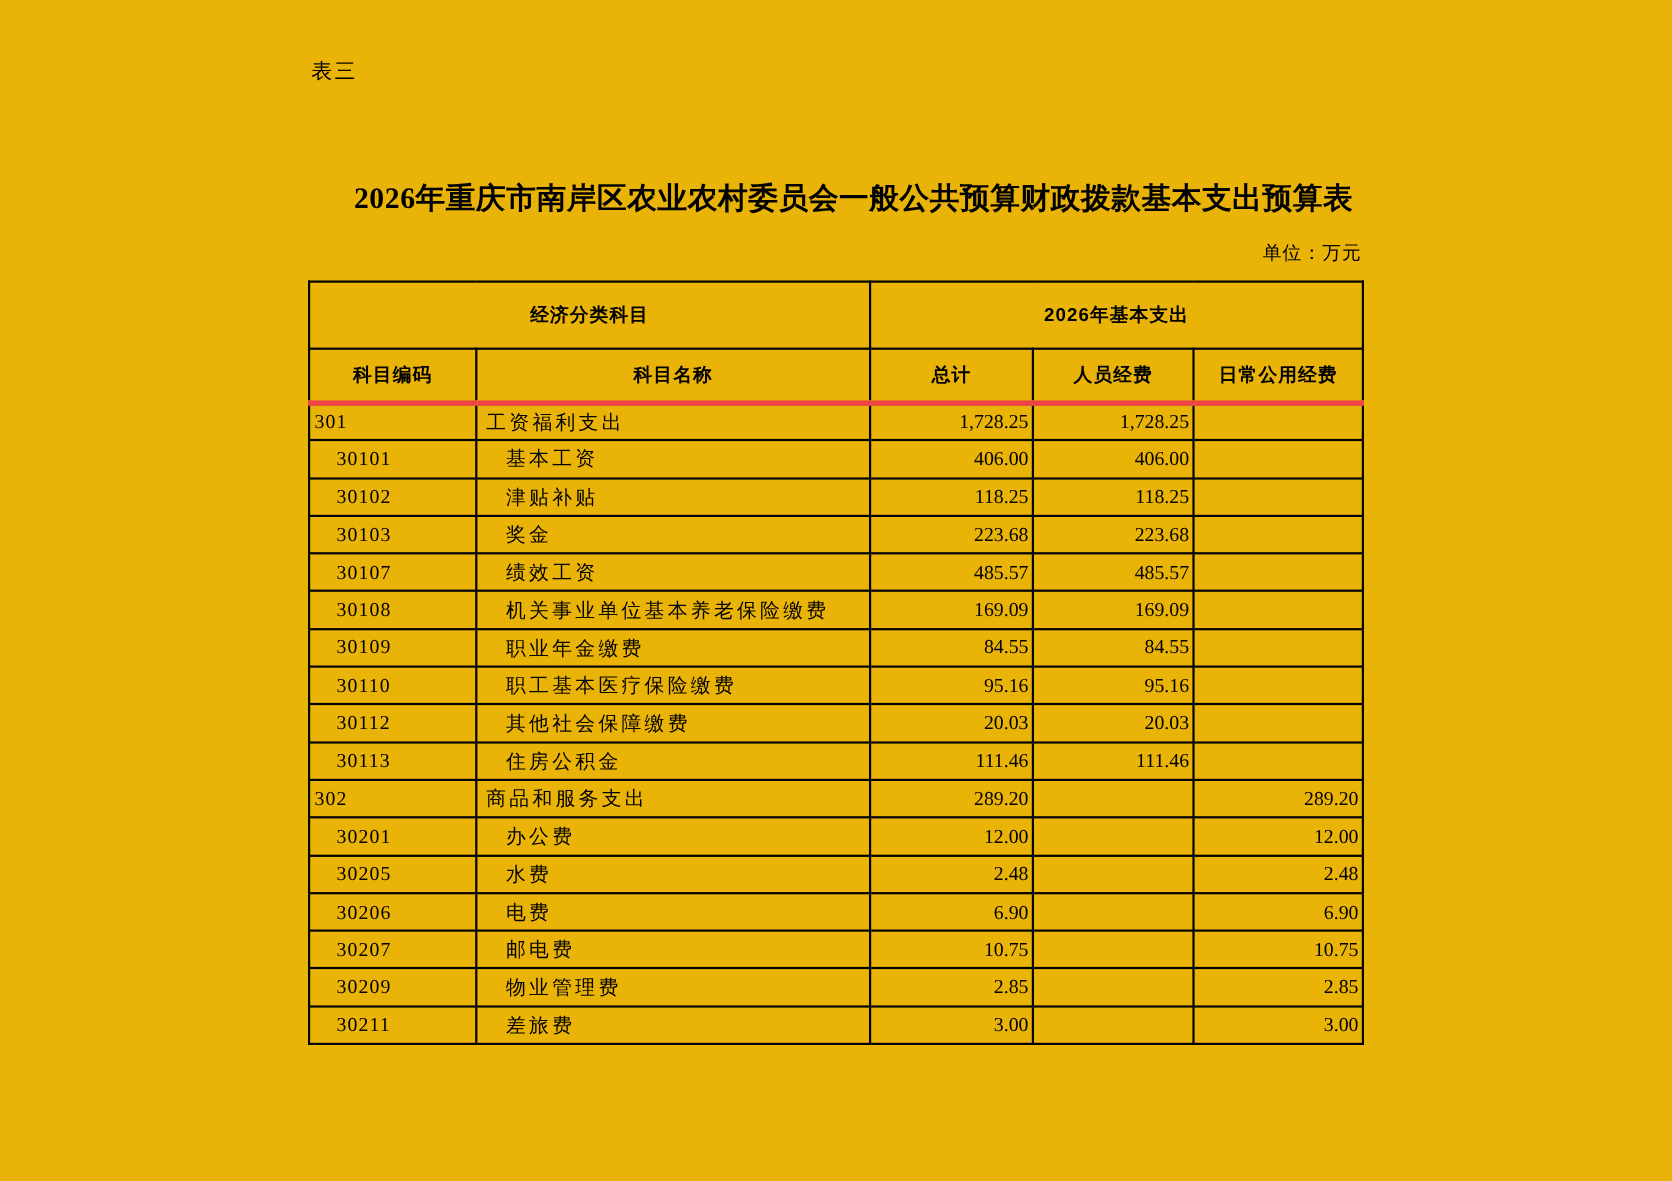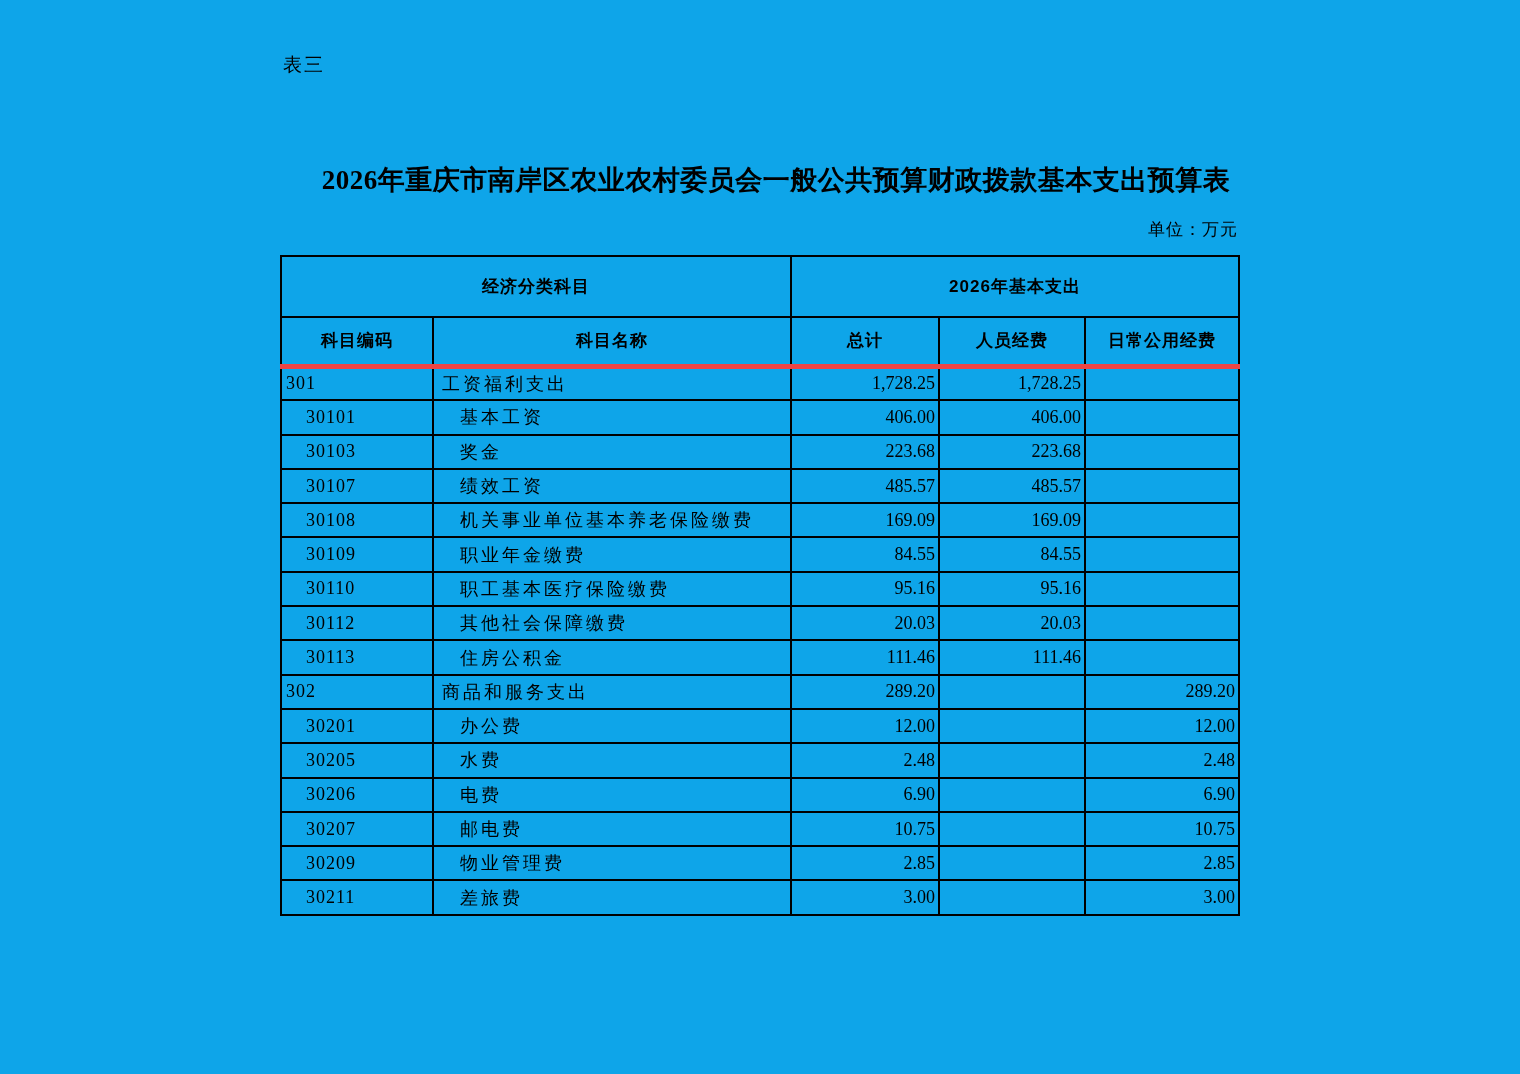--- a/index.html
+++ b/index.html
@@ -1,20 +1,20 @@
 <!DOCTYPE html>
 <html><head>
 <meta charset="utf-8">
 <style>
   html, body { margin: 0; padding: 0; background: #e8e8e8; }
   .page {
     position: relative;
     width: 1520px;
     height: 1074px;
-    background: #0ea5e9;
+    background: #eab308;
     font-family: "Liberation Serif", serif;
     color: #000000;
     overflow: hidden;
   }
   .table-label {
     position: absolute;
     left: 283px;
     top: 52px;
     font-size: 19px;
     letter-spacing: 2px;
@@ -132,20 +132,27 @@
         <td class="num"></td>
       </tr>
       <tr class="sub">
         <td class="code">30101</td>
         <td class="name">基本工资</td>
         <td class="num">406.00</td>
         <td class="num">406.00</td>
         <td class="num"></td>
       </tr>
       <tr class="sub">
+        <td class="code">30102</td>
+        <td class="name">津贴补贴</td>
+        <td class="num">118.25</td>
+        <td class="num">118.25</td>
+        <td class="num"></td>
+      </tr>
+      <tr class="sub">
         <td class="code">30103</td>
         <td class="name">奖金</td>
         <td class="num">223.68</td>
         <td class="num">223.68</td>
         <td class="num"></td>
       </tr>
       <tr class="sub">
         <td class="code">30107</td>
         <td class="name">绩效工资</td>
         <td class="num">485.57</td>

